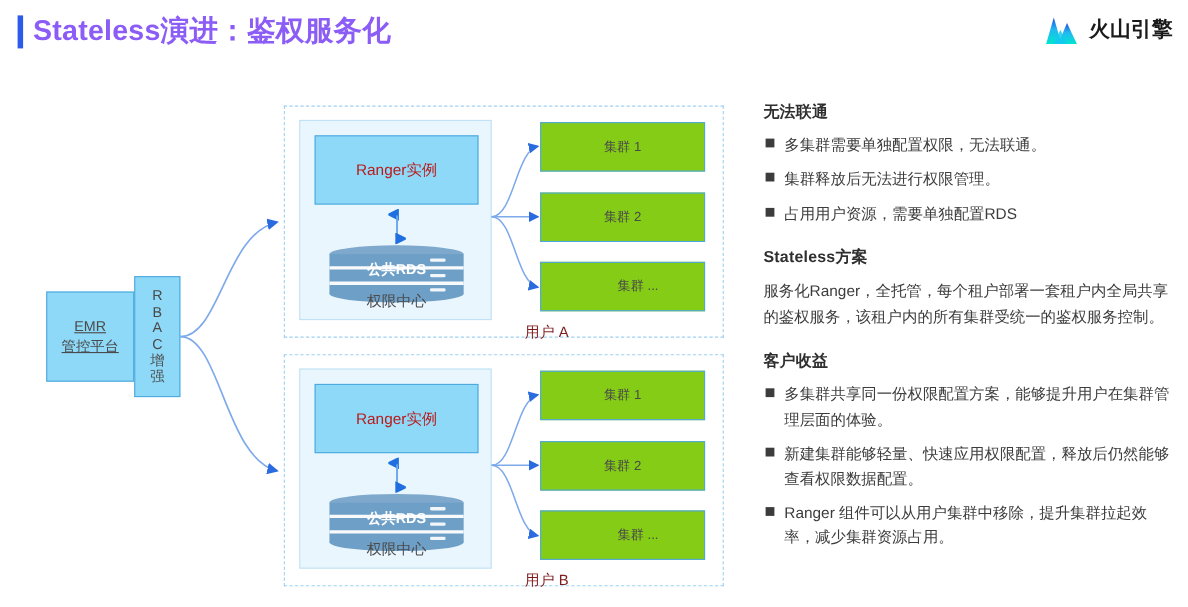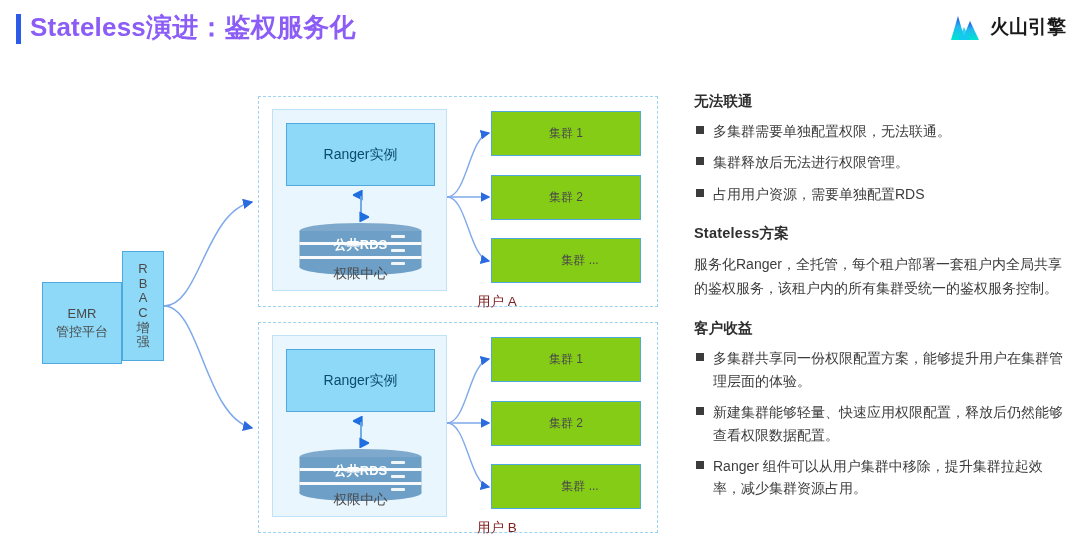--- a/index.html
+++ b/index.html
@@ -32,21 +32,21 @@
 
   .node {
     position: absolute;
     background: #8DD9F7;
     border: 1px solid #4FA8DE;
     display: flex; align-items: center; justify-content: center;
     text-align: center;
     font-size: 13px; color: #4a4a4a; line-height: 1.35;
   }
 
-  #emr-box { left: 42px; top: 220px; width: 80px; height: 82px; }
+  #emr-box { left: 42px; top: 203px; width: 80px; height: 82px; text-decoration: underline; }
   #emr-box .two-line { white-space: pre-line; }
 
   #rbac-box {
     left: 122px; top: 189px; width: 42px; height: 110px;
     flex-direction: column; justify-content: center; gap: 0px;
     font-size: 13px; line-height: 1.12;
   }
   #rbac-box span { display: block; }
 
   
@@ -58,21 +58,21 @@
   #panel-b { top: 260px; }
 
   .center-box {
     position: absolute; left: 13px; top: 12px; width: 175px; height: 182px;
     background: #EAF6FD; border: 1px solid #BFE2F6;
   }
   .ranger-box {
     position: absolute; left: 13px; top: 13px; width: 149px; height: 63px;
     background: #8DD9F7; border: 1px solid #4FA8DE;
     display: flex; align-items: center; justify-content: center;
-    font-size: 14px; color: #0c4a6e;
+    font-size: 14px; color: #b91c1c;
   }
   .biarrow { position: absolute; left: 80px; top: 80px; width: 16px; height: 32px; }
   .db-icon { position: absolute; left: 25px; top: 112px; width: 125px; height: 54px; }
   .db-label {
     position: absolute; left: 25px; top: 126px; width: 125px;
     text-align: center; font-size: 13px; color: #ffffff; font-weight: bold;
     pointer-events: none;
   }
   .center-caption {
     position: absolute; left: 0; top: 155px; width: 175px;

